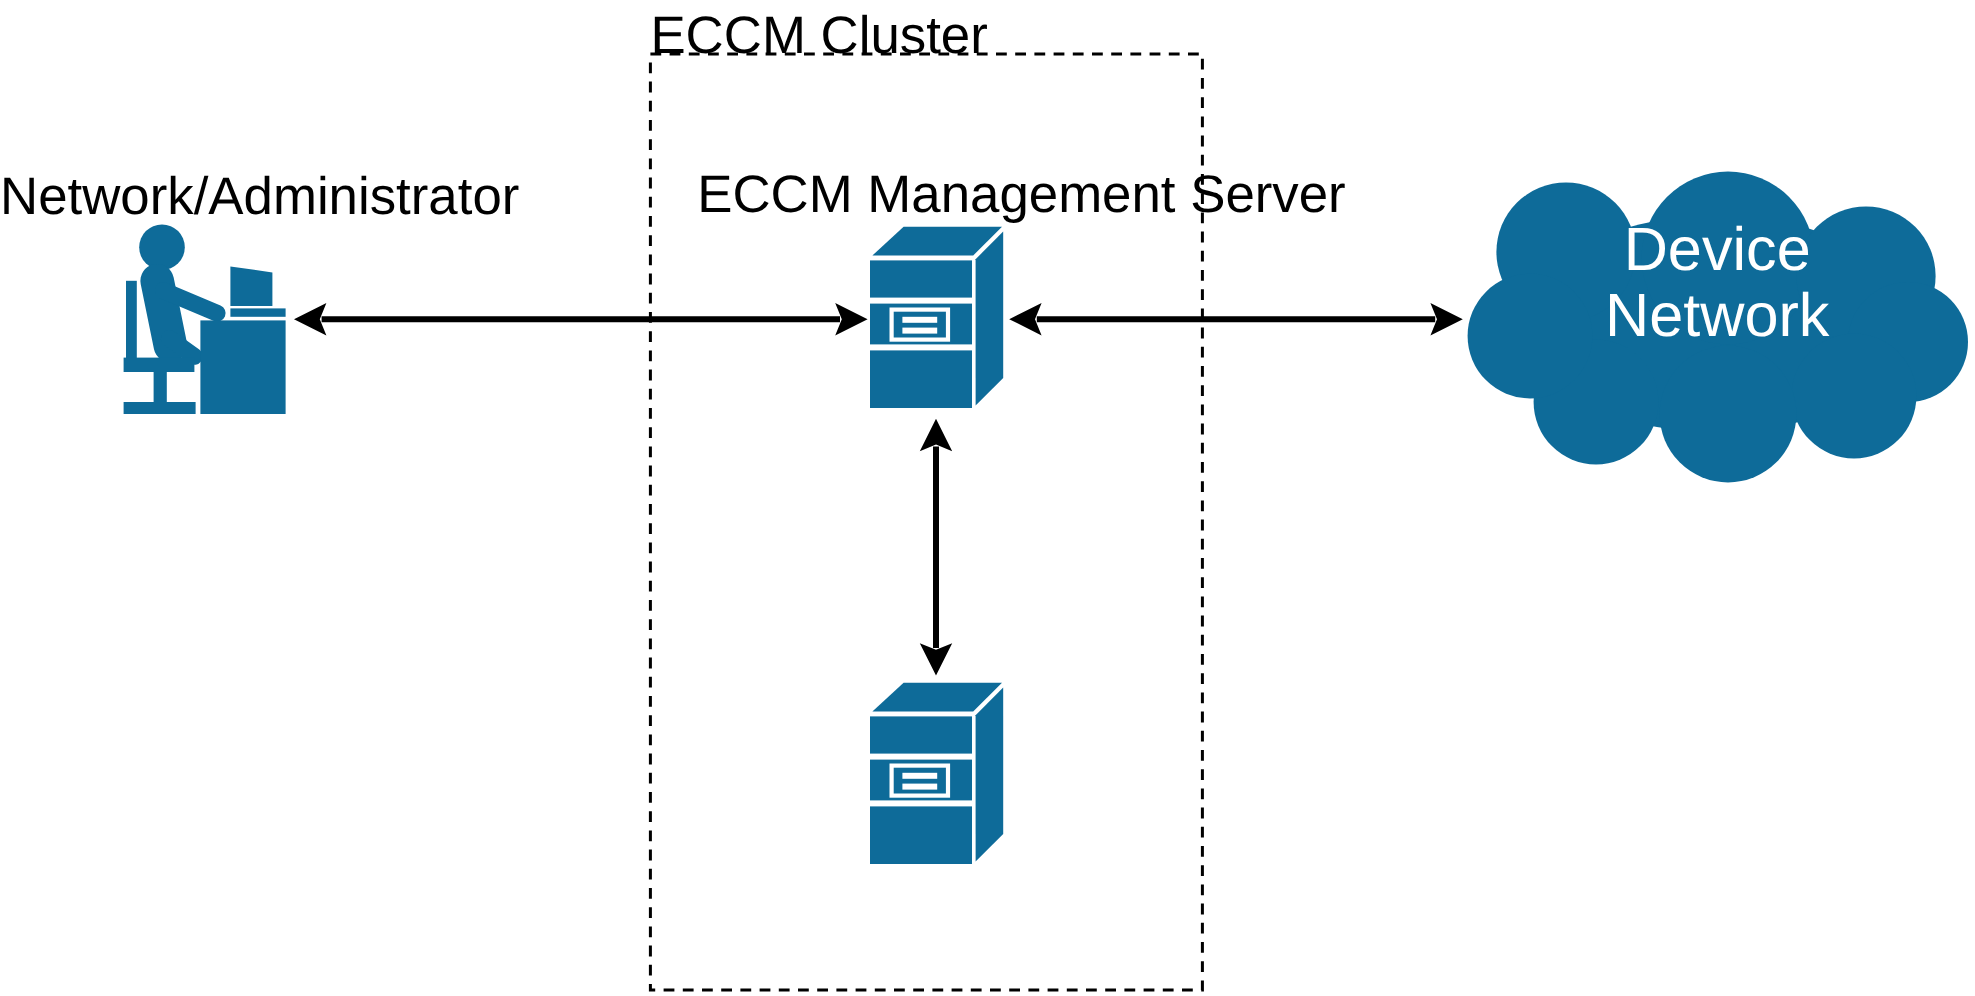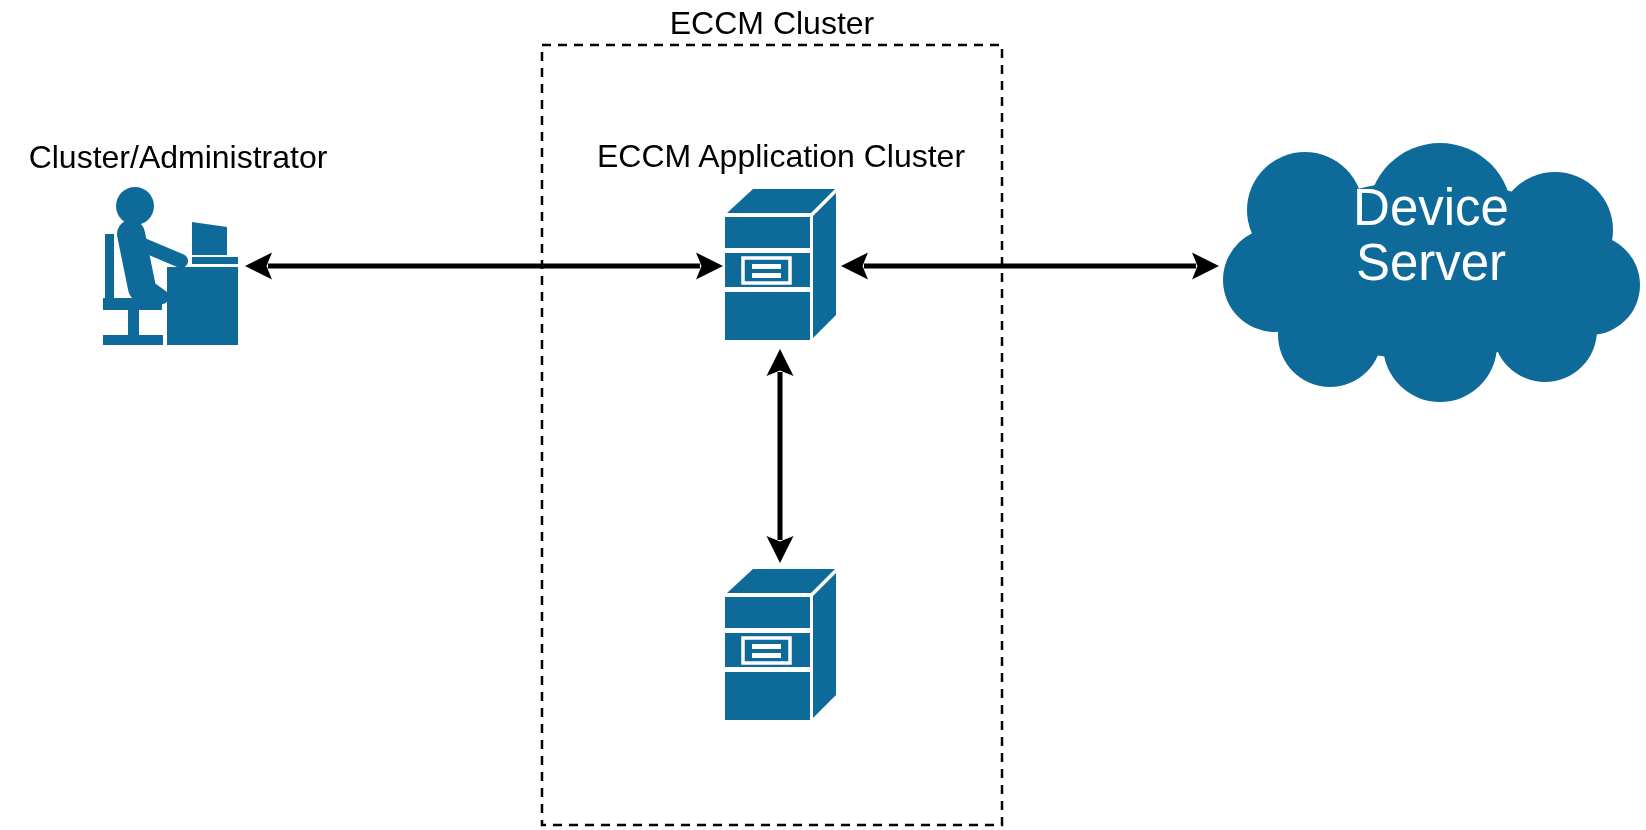--- a/index.html
+++ b/index.html
@@ -21,23 +21,23 @@
   .shape{fill:var(--shape-fill,#0e6b99);}
   .shape-stroke{stroke:var(--shape-fill,#0e6b99);fill:none;}
   .white{fill:var(--background,#fff);}
   .white-stroke{stroke:var(--background,#fff);fill:none;}
   .arrow-fill{fill:var(--arrow,#000);}
   .arrow-line{stroke:var(--arrow,#000);stroke-width:5;}
   .cluster-box{fill:none;stroke:var(--arrow,#000);stroke-width:2.5;stroke-dasharray:9 7;}
   .lbl{
     position:absolute;
     color:var(--text,#000);
-    font-size:32px;
+    font-size:44px;
     line-height:1.15;
-    text-align:center;
+    text-align:left;
     white-space:nowrap;
   }
   .cloud-lbl{
     position:absolute;
     color:var(--cloud-text,#fff);
     font-size:51px;
     line-height:55px;
     text-align:center;
     white-space:nowrap;
   }
@@ -111,23 +111,23 @@
 
     <g>
       <line class="arrow-line" x1="780" y1="372" x2="780" y2="540"></line>
       <polygon class="arrow-fill" points="780,349 766.5,376 780,370.5 793.5,376"></polygon>
       <polygon class="arrow-fill" points="780,563 766.5,536 780,541.5 793.5,536"></polygon>
     </g>
   </svg>
 
   <div class="lbl" style="left:542px;top:5px;width:460px;">ECCM Cluster</div>
 
-  <div class="lbl" style="left:0px;top:139px;width:356px;">Cluster/Administrator</div>
+  <div class="lbl" style="left:0px;top:139px;width:356px;">Network/Administrator</div>
 
-  <div class="lbl" style="left:581px;top:138px;width:400px;">ECCM Application Cluster</div>
+  <div class="lbl" style="left:581px;top:138px;width:400px;">ECCM Management Server</div>
 
 
   <div class="cloud-lbl" style="left:1231px;top:180px;width:400px;">
     <div>Device</div>
-    <div>Server</div>
+    <div>Network</div>
   </div>
 
 </div>
 
 </body></html>

